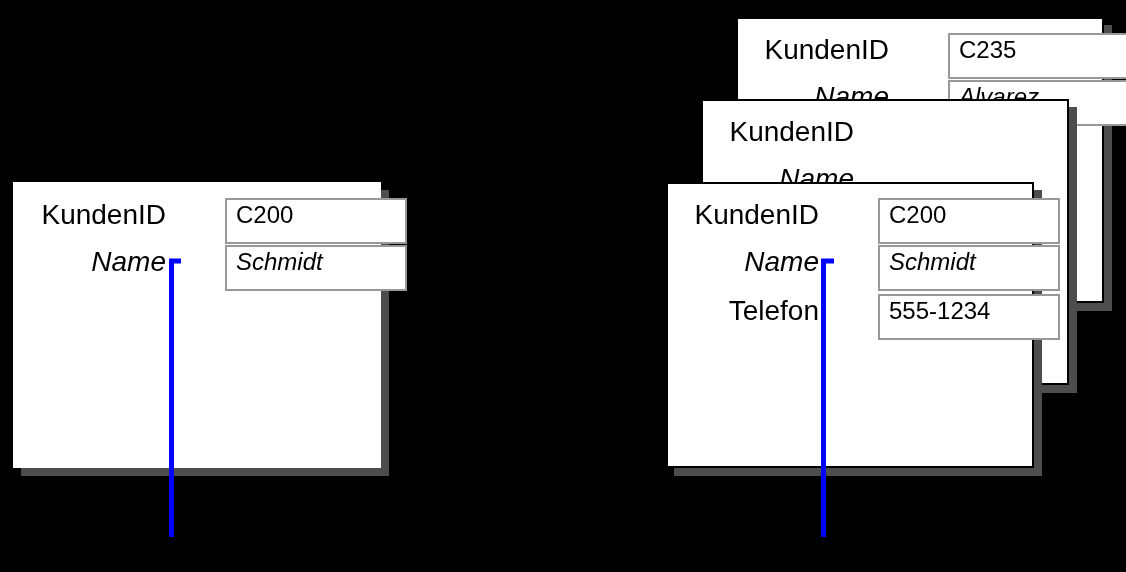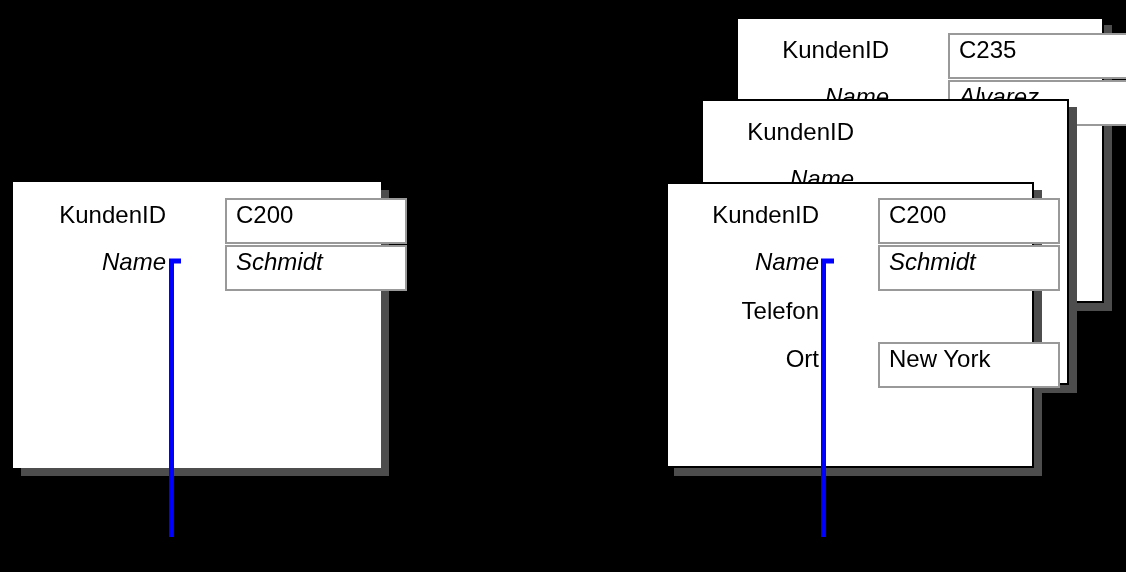--- a/index.html
+++ b/index.html
@@ -34,21 +34,21 @@
     width: 100%;
     height: 34px;
   }
   .flabel {
     position: absolute;
     left: 0;
     top: 0;
     width: 151px;
     text-align: right;
     line-height: 34px;
-    font-size: 24px;
+    font-size: 28px;
     color: #000000;
     white-space: nowrap;
   }
   .fbox {
     position: absolute;
     left: 166px;
     top: 0;
     width: 182px;
     height: 46px;
     border: 2px solid #999999;
@@ -129,26 +129,25 @@
       </span>
     </div>
     <div class="field row2">
       <span class="flabel">Name</span>
       <span class="fbox">
         <span class="fvalue">Schmidt</span>
       </span>
     </div>
     <div class="field row3">
       <span class="flabel">Telefon</span>
+      <span class="fbox">
+        <span class="fvalue">555-1234</span>
+      </span>
     </div>
     <div class="field row4">
-      <span class="flabel">Ort</span>
-      <span class="fbox">
-        <span class="fvalue">New York</span>
-      </span>
     </div>
   </div>
 
   <svg class="overlay" width="1126" height="572" viewBox="0 0 1126 572">
     <path d="M181 261 H171.5 V537" fill="none" stroke-width="5" stroke="#0000ff"></path>
     <path d="M834 261 H823.5 V537" fill="none" stroke-width="5" stroke="#0000ff"></path>
   </svg>
 
 </div>
 

